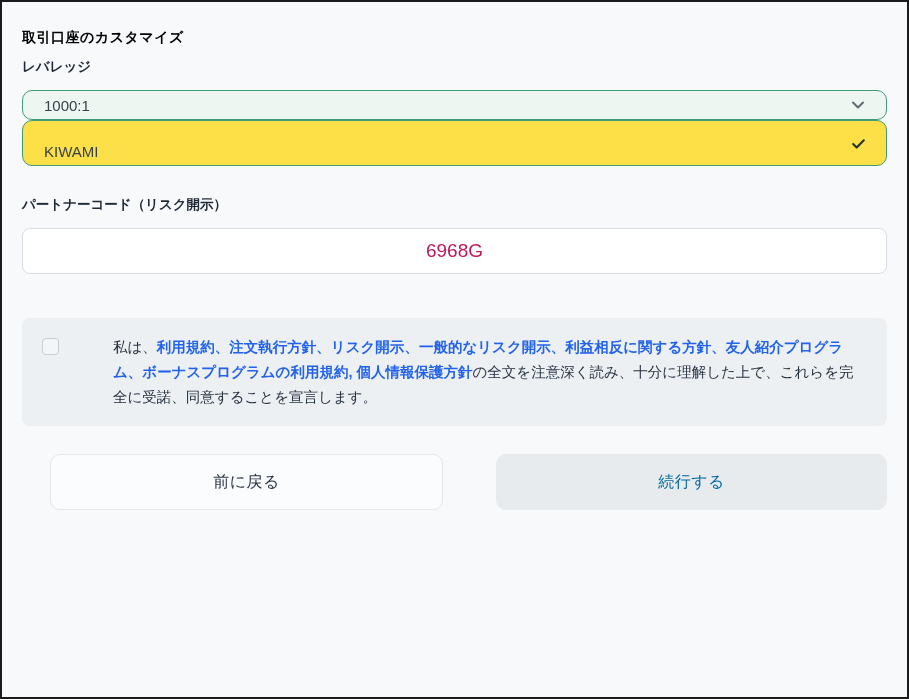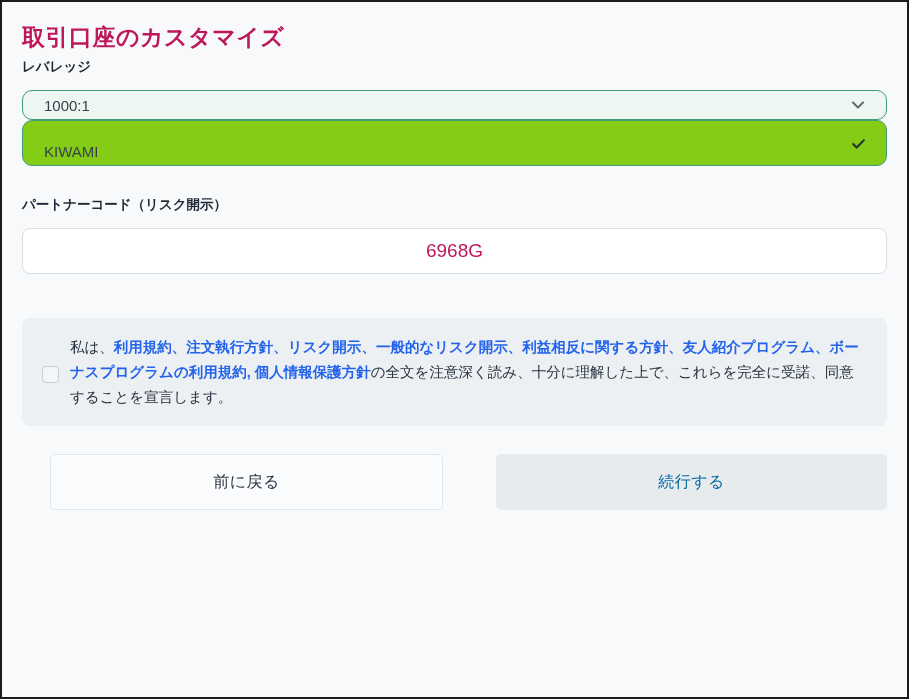--- a/index.html
+++ b/index.html
@@ -6,23 +6,23 @@
   html,body { width: 909px; height: 699px; }
   body {
     font-family: "Liberation Sans", "DejaVu Sans", sans-serif;
     background: #f7f9fa;
     border: 2px solid #1b1b1b;
     overflow: hidden;
   }
   .container { padding: 22px 20px 0 20px; }
 
   .page-title {
-    font-size: 23px;
+    font-size: 14px;
     font-weight: 700;
-    color: #be185d;
+    color: #000000;
     line-height: 26px;
     margin-bottom: 8px;
     letter-spacing: 0.5px;
   }
   .field-label {
     font-size: 13.5px;
     font-weight: 700;
     color: #1e2836;
     line-height: 17px;
     margin-bottom: 15px;
@@ -40,21 +40,21 @@
     display: flex;
     align-items: center;
     padding: 0 48px 0 21px;
     font-size: 15px;
     color: #37424c;
     cursor: pointer;
   }
   .input-box {
     width: 100%;
     height: 46px;
-    background: #84cc16;
+    background: #fde047;
     border: 1px solid #3f9c78;
     border-radius: 10px;
     padding: 16px 48px 0 21px;
     font-size: 15px;
     color: #37424c;
     font-family: "Liberation Sans", "DejaVu Sans", sans-serif;
     outline: none;
   }
   .input-box.plain {
     background: #ffffff;
@@ -77,21 +77,22 @@
     justify-content: center;
     pointer-events: none;
   }
 
   .terms-card {
     margin-top: 44px;
     background: #edf0f2;
     border-radius: 8px;
     padding: 17px 20px 16px 20px;
     display: flex;
-    align-items: center;
+    align-items: flex-start;
+    gap: 43px;
   }
   .checkbox {
     width: 17px;
     height: 17px;
     flex: 0 0 17px;
     background: #f3f6f8;
     border: 1px solid #c6cdd5;
     border-radius: 4px;
     margin-top: 3px;
     cursor: pointer;
@@ -107,21 +108,21 @@
   .terms-text .sep  { color: #2363eb; font-weight: 700; }
 
   .button-row {
     margin-top: 28px;
     display: flex;
     gap: 25px;
   }
   .btn {
     flex: 1;
     height: 56px;
-    border-radius: 5px;
+    border-radius: 10px;
     font-size: 16px;
     font-weight: 500;
     font-family: Liberation Serif, serif;
     display: flex;
     align-items: center;
     justify-content: center;
     letter-spacing: 0.5px;
     margin-left: 28px;
   }
   .btn-back {

